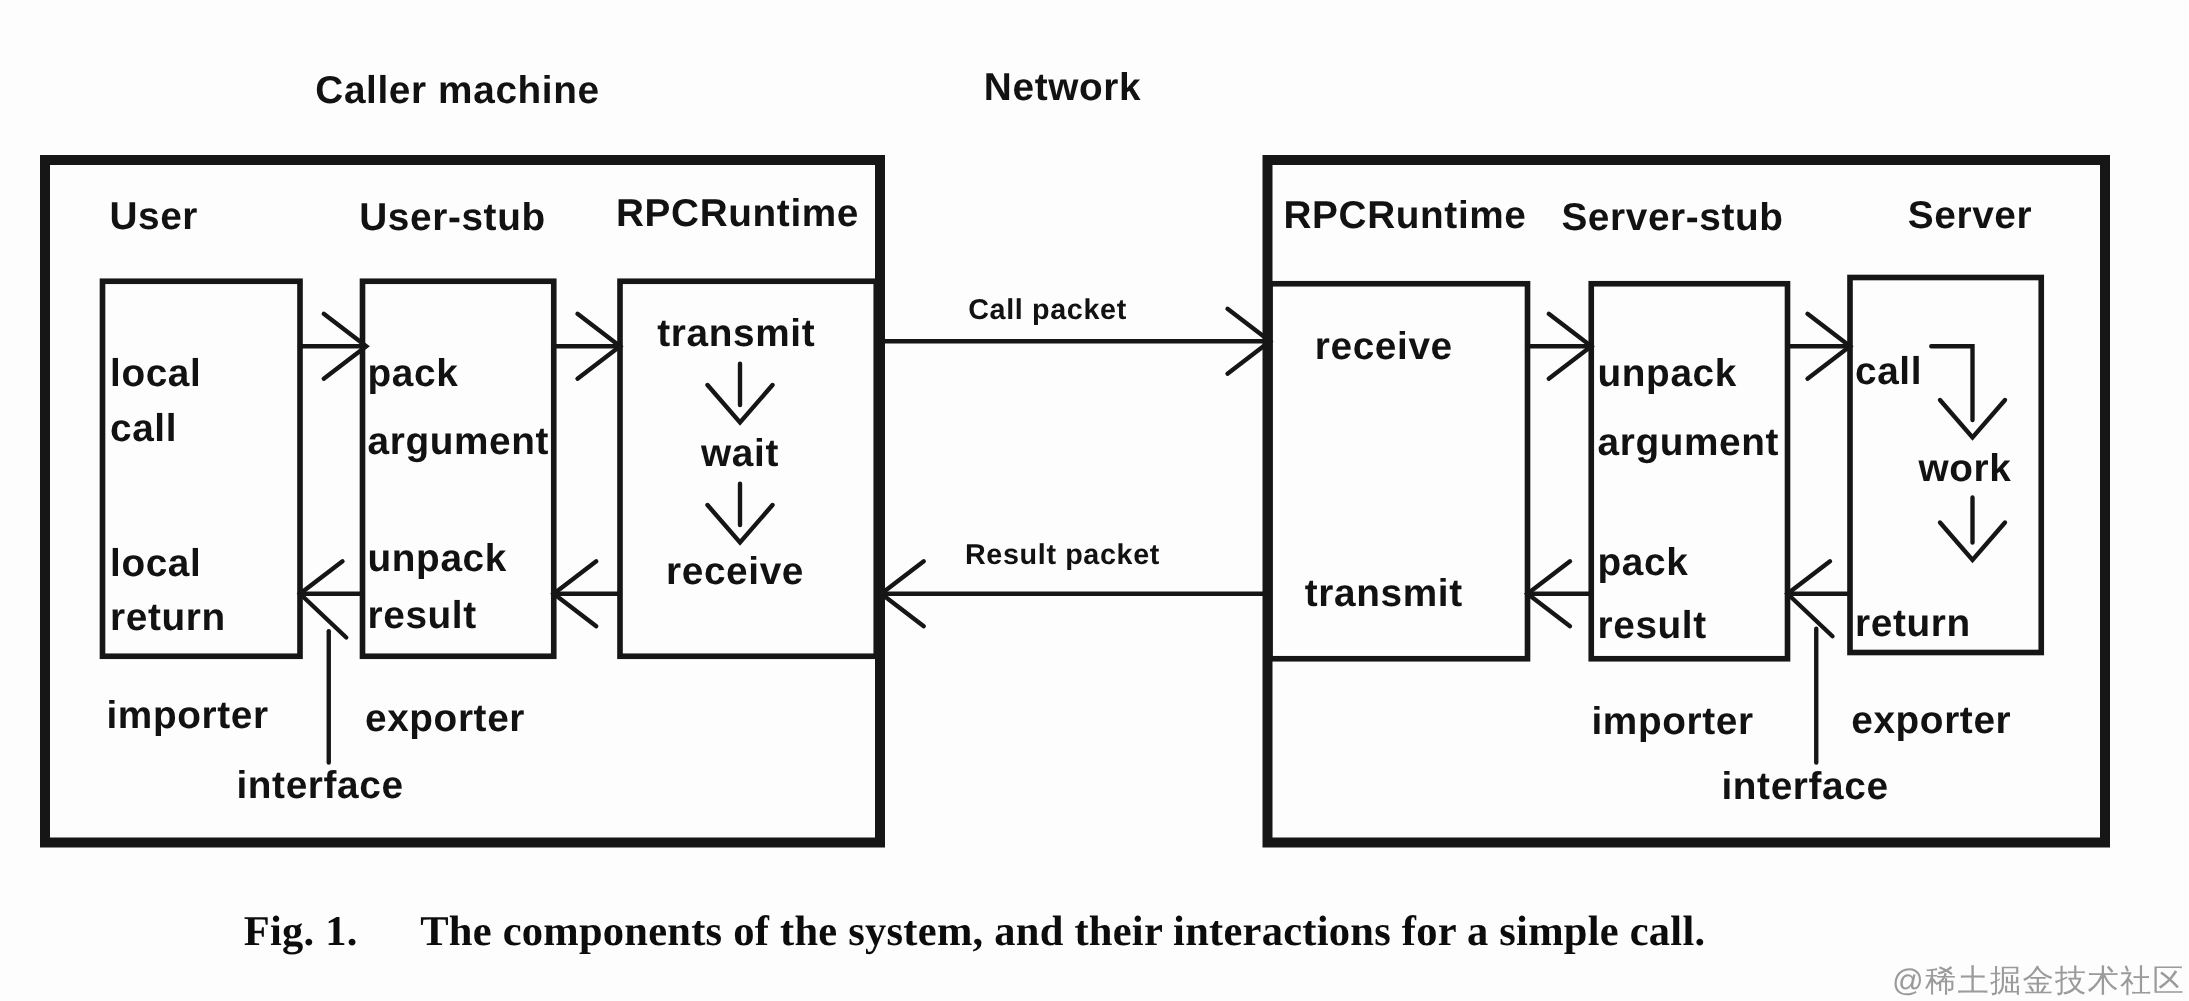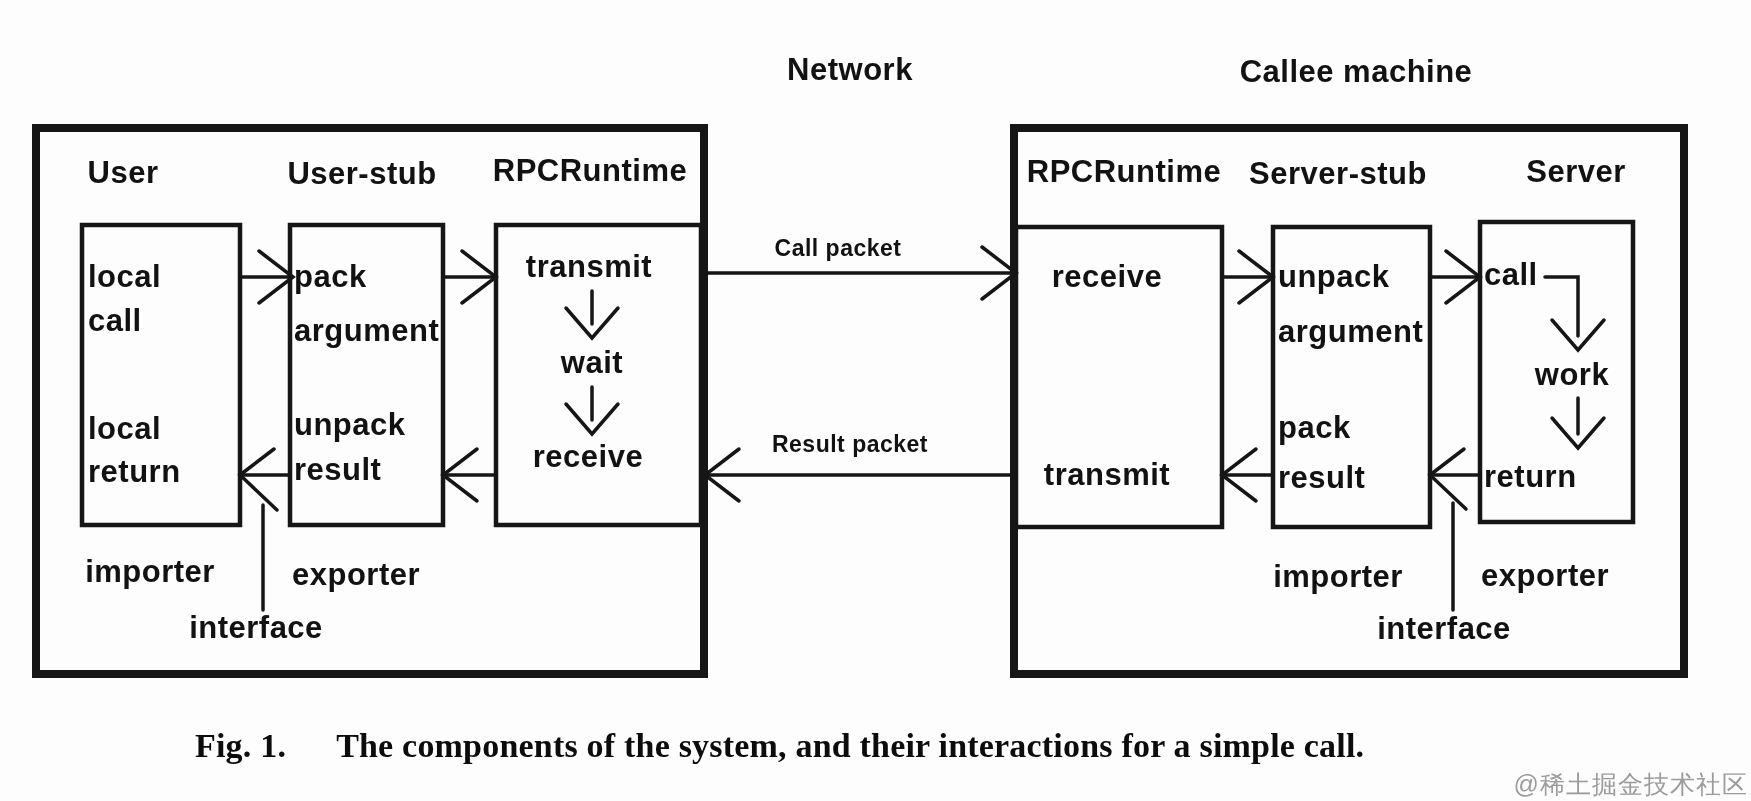--- a/index.html
+++ b/index.html
@@ -6,21 +6,21 @@
   .stage{
     position:relative;width:1751px;height:801px;background:#fdfdfd;overflow:hidden;
     font-family:"Liberation Sans", sans-serif;
   }
   .scan{position:absolute;inset:0;filter:blur(0.45px) contrast(1.04);}
   svg.wires{position:absolute;left:0;top:0;}
   .lbl{
     position:absolute;color:#161616;font-weight:700;font-size:31px;white-space:nowrap;
     transform:translate(-50%,-50%);letter-spacing:0.5px;
   }
-  .lbl.left{transform:translate(0,-50%);}
+  .lbl.left{transform:translate(0,-50%);margin-top:22px;}
   .title{font-size:31px;}
   .packet{font-size:23px;}
   .caption{
     position:absolute;transform:translate(0,-50%);white-space:nowrap;
     font-family:"Liberation Serif", serif;font-weight:700;font-size:34px;color:#101010;
     letter-spacing:0.2px;
   }
   .caption .figno{margin-right:50px;}
   .watermark{
     position:absolute;transform:translate(-100%,-50%);white-space:nowrap;
@@ -114,22 +114,22 @@
         <g>
           <line x1="1273" y1="475" x2="1226" y2="475"></line>
           <polyline points="1256,449 1222,475 1256,501"></polyline>
         </g>
 
         <line x1="263" y1="505" x2="263" y2="610"></line>
         <line x1="1453" y1="503" x2="1453" y2="610"></line>
       </g>
     </svg>
 
+    <div class="lbl title" style="left:366px;top:72px;">Caller machine</div>
     <div class="lbl title" style="left:850px;top:70px;">Network</div>
-    <div class="lbl title" style="left:1356px;top:72px;">Callee machine</div>
 
     <div class="lbl" style="left:123px;top:173px;">User</div>
     <div class="lbl" style="left:362px;top:174px;">User-stub</div>
     <div class="lbl" style="left:590px;top:171px;">RPCRuntime</div>
 
     <div class="lbl" style="left:1124px;top:172px;">RPCRuntime</div>
     <div class="lbl" style="left:1296px;top:174px;margin-left:42px;">Server-stub</div>
     <div class="lbl" style="left:1576px;top:172px;">Server</div>
 
     <div class="lbl left" style="left:88px;top:277px;">local</div>

